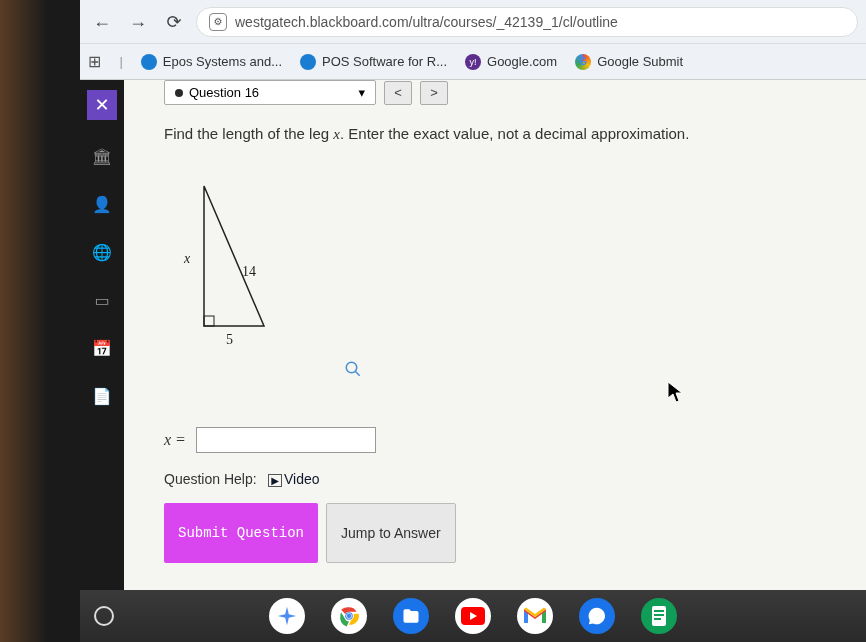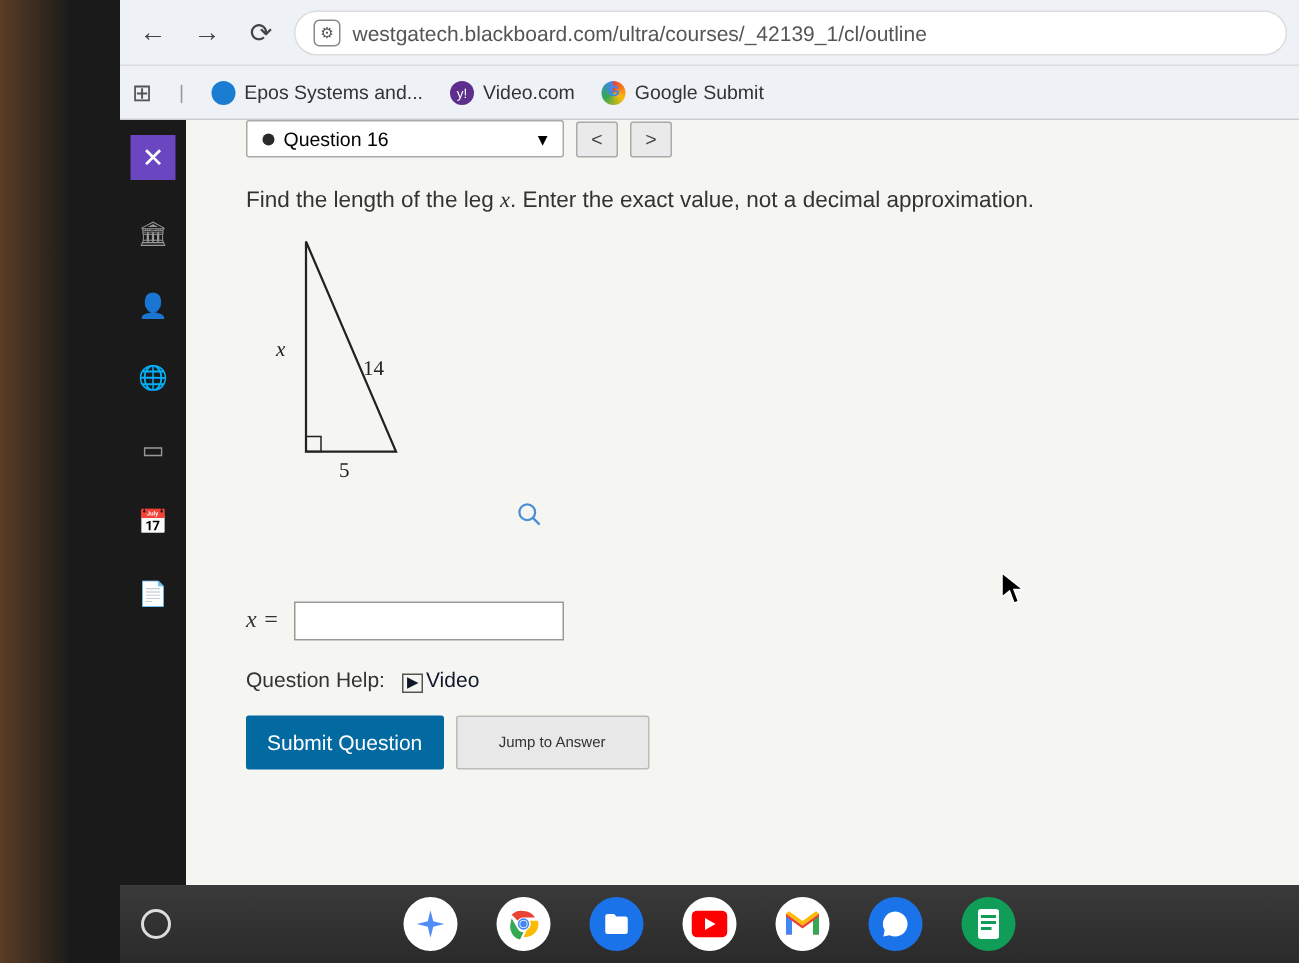--- a/index.html
+++ b/index.html
@@ -133,21 +133,21 @@
     width: 28px; height: 24px;
     display: flex; align-items: center; justify-content: center;
     font-size: 13px; color: #444;
     border-radius: 2px;
     cursor: pointer;
   }
   
   .problem-text {
     color: #333;
     font-size: 15px;
-    margin-bottom: 8px;
+    margin-bottom: 33px;
   }
   .problem-text i { font-style: italic; font-family: Georgia, serif; }
   
   .triangle-wrap {
     position: relative;
     width: 200px;
     height: 180px;
     margin-bottom: 8px;
   }
   .triangle-wrap svg { position: absolute; left: 0; top: 0; }
@@ -175,34 +175,35 @@
     background: #fff;
     width: 180px;
     height: 26px;
     padding: 2px 6px;
   }
   .help-row { font-size: 14px; color: #333; margin-bottom: 16px; }
   .help-row .video-link { color: #0f172a; cursor: pointer; }
   .help-row .video-icon { border: 1px solid #555; font-size: 10px; padding: 0 2px; margin-right: 2px; }
   .btn-row { display: flex; gap: 8px; }
   .btn-primary {
-    background: #0369a1;
+    background: #d946ef;
     color: #fff;
     border: none;
-    padding: 10px 14px;
+    padding: 22px 14px;
     font-size: 14px;
     border-radius: 2px;
     cursor: pointer;
+    font-family: Liberation Mono, monospace;
   }
   .btn-secondary {
     background: #e8e8e8;
     border: 1px solid #bbb;
     color: #333;
-    padding: 6px 28px;
-    font-size: 10px;
+    padding: 6px 14px;
+    font-size: 14px;
     border-radius: 2px;
     cursor: pointer;
   }
   .cursor-pointer {
     position: absolute;
     right: 180px;
     top: 300px;
     font-size: 20px;
     color: #000;
   }
@@ -258,22 +259,26 @@
 </div>
 
 <div class="bookmarks">
   <span class="apps-icon">⊞</span>
   <span class="separator">|</span>
   <span class="bm-item">
     <span class="bm-icon" style="background:#1b7dd1;"></span>
     <span>Epos Systems and...</span>
   </span>
   <span class="bm-item">
+    <span class="bm-icon" style="background:#1b7dd1;"></span>
+    <span>POS Software for R...</span>
+  </span>
+  <span class="bm-item">
     <span class="bm-icon" style="background:#5d2e8c;color:#fff;font-size:9px;line-height:16px;text-align:center;">y!</span>
-    <span>Video.com</span>
+    <span>Google.com</span>
   </span>
   <span class="bm-item">
     <span class="bm-icon" style="background:conic-gradient(#ea4335,#fbbc05,#34a853,#4285f4);font-size:10px;color:#4285f4;line-height:16px;text-align:center;font-weight:bold;">G</span>
     <span>Google Submit</span>
   </span>
 </div>
 
 <div class="main">
   <div class="left-rail">
     <div class="close-badge">✕</div>

